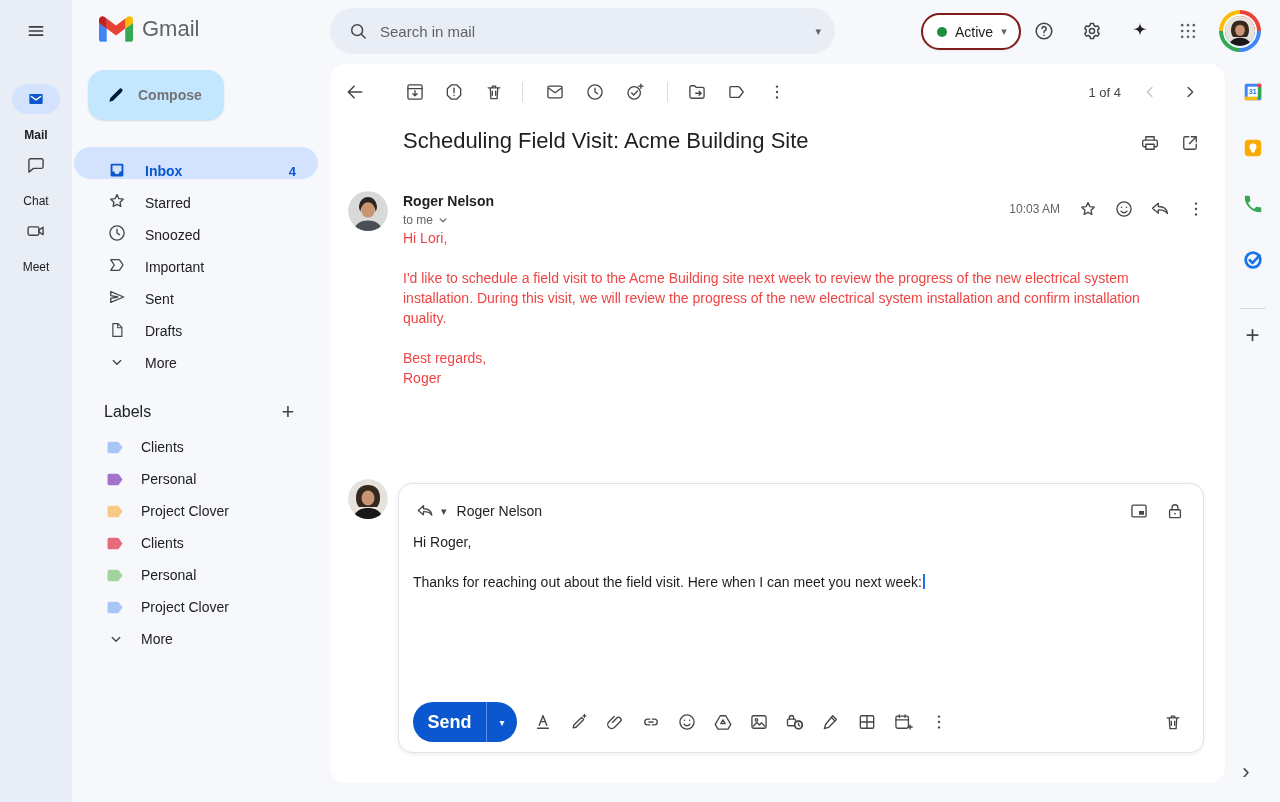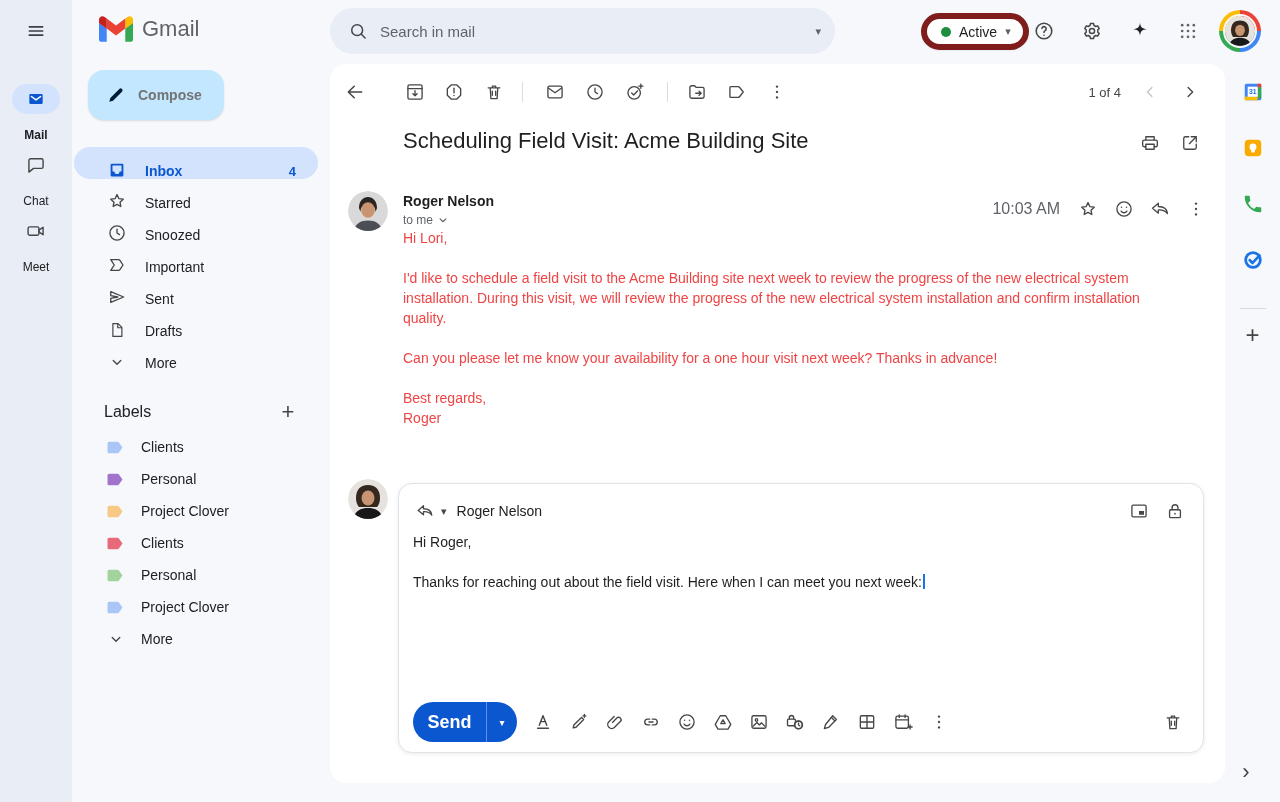--- a/index.html
+++ b/index.html
@@ -37,39 +37,39 @@
   .label-row { display:flex; align-items:center; height:32px; border-radius:16px; padding-left:33px; cursor:pointer; }
   .label-row .nav-label { font-size:14px; margin-left:17px; color:#202124; }
 
   
   .logo { position:absolute; left:99px; top:16px; display:flex; align-items:center; gap:9px; }
   .logo-text { font-size:22px; color:#5f6368; }
   .search { position:absolute; left:330px; top:8px; width:505px; height:46px; background:#e9eef6; border-radius:23px; display:flex; align-items:center; padding:0 14px 0 10px; }
   .search input { flex:1; border:none; outline:none; background:transparent; font-size:15px; color:#1f1f1f; font-family:inherit; margin-left:4px; }
   .search input::placeholder { color:#5f6368; }
   .caret { font-size:11px; color:#5f6368; }
-  .status-chip { position:absolute; left:921px; top:13px; height:37px; border-radius:19px; background:#fff; border:6px solid #7f1d1d; box-shadow:0 1px 2px rgba(0,0,0,.06); display:flex; align-items:center; gap:8px; padding:0 12px 0 14px; cursor:pointer; }
+  .status-chip { position:absolute; left:921px; top:13px; height:37px; border-radius:19px; background:#fff; border:2px solid #7f1d1d; box-shadow:0 1px 2px rgba(0,0,0,.06); display:flex; align-items:center; gap:8px; padding:0 12px 0 14px; cursor:pointer; }
   .status-dot { width:10px; height:10px; border-radius:50%; background:#1e8e3e; }
   .status-label { font-size:14px; color:#202124; }
   .top-ib { position:absolute; top:9px; width:44px; height:44px; }
   .avatar-ring { position:absolute; left:1219px; top:10px; width:42px; height:42px; border-radius:50%; background:conic-gradient(#ea4335 0 25%, #4285f4 25% 50%, #34a853 50% 75%, #fbbc04 75% 100%); display:flex; align-items:center; justify-content:center; cursor:pointer; }
   .avatar-ring .av { width:34px; height:34px; border-radius:50%; overflow:hidden; border:2px solid #f6f8fc; }
 
   
   .card { position:absolute; left:330px; top:64px; width:895px; height:719px; background:#fff; border-radius:16px; }
   .tb-ib { position:absolute; top:10px; }
   .tb-sep { position:absolute; top:18px; width:1px; height:20px; background:#dadce0; }
   .pag { position:absolute; right:104px; top:21px; font-size:13px; color:#444746; }
   .subject { position:absolute; left:73px; top:64px; font-size:22px; color:#1f1f1f; width:680px; }
 
   .msg-avatar { position:absolute; left:18px; top:127px; width:40px; height:40px; border-radius:50%; overflow:hidden; }
   .sender { position:absolute; left:73px; top:129px; font-size:14px; font-weight:700; color:#1f1f1f; }
   .to-line { position:absolute; left:73px; top:149px; display:flex; align-items:center; gap:3px; font-size:12px; color:#5f6368; cursor:pointer; }
   .msg-actions { position:absolute; top:127px; right:11px; display:flex; align-items:center; }
-  .msg-time { font-size:16px; color:#5f6368; margin-right:10px; }
+  .msg-time { font-size:12px; color:#5f6368; margin-right:10px; }
 
   .body-text { position:absolute; left:73px; top:164px; width:758px; font-size:14px; line-height:20px; color:#ef4444; }
   .para { margin-bottom:20px; }
   .para.tight { margin-bottom:0; }
 
   
   .reply-avatar { position:absolute; left:18px; top:415px; width:40px; height:40px; border-radius:50%; overflow:hidden; }
   .reply-box { position:absolute; left:68px; top:419px; width:806px; height:270px; border:1px solid #e0e3e7; border-radius:14px; box-shadow:0 1px 4px rgba(0,0,0,.08); background:#fff; }
   .r-head { position:absolute; top:10px; left:10px; right:10px; height:34px; display:flex; align-items:center; }
   .r-name { font-size:14px; color:#202124; margin-left:10px; }
@@ -451,21 +451,20 @@
           <circle cx="12" cy="5.5" r="1.4"></circle>
           <circle cx="12" cy="12" r="1.4"></circle>
           <circle cx="12" cy="18.5" r="1.4"></circle>
         </svg>
     </span>
   </div>
 
   <div class="body-text">
     <div class="para">Hi Lori,</div>
     <div class="para">I'd like to schedule a field visit to the Acme Building site next week to review the progress of the new electrical system installation. During this visit, we will review the progress of the new electrical system installation and confirm installation quality.</div>
-    <div class="para">Can you please let me know your availability for a one hour visit next week? Thanks in advance!</div>
     <div class="para tight">Best regards,</div>
     <div class="para tight">Roger</div>
   </div>
 
   <div class="reply-avatar">
     <svg width="40" height="40" viewBox="0 0 40 40">
       <circle cx="20" cy="20" r="20" fill="#e6e3de"></circle>
       <path d="M8 19c0-9 5-13 12-13s12 4 12 13c0 5-2 8-3 9H11c-1-1-3-4-3-9z" fill="#35291f"></path>
       <ellipse cx="20" cy="19" rx="6.5" ry="7.5" fill="#c99472"></ellipse>
       <path d="M5 40c1.5-8 8-11 15-11s13.5 3 15 11z" fill="#18181a"></path>

